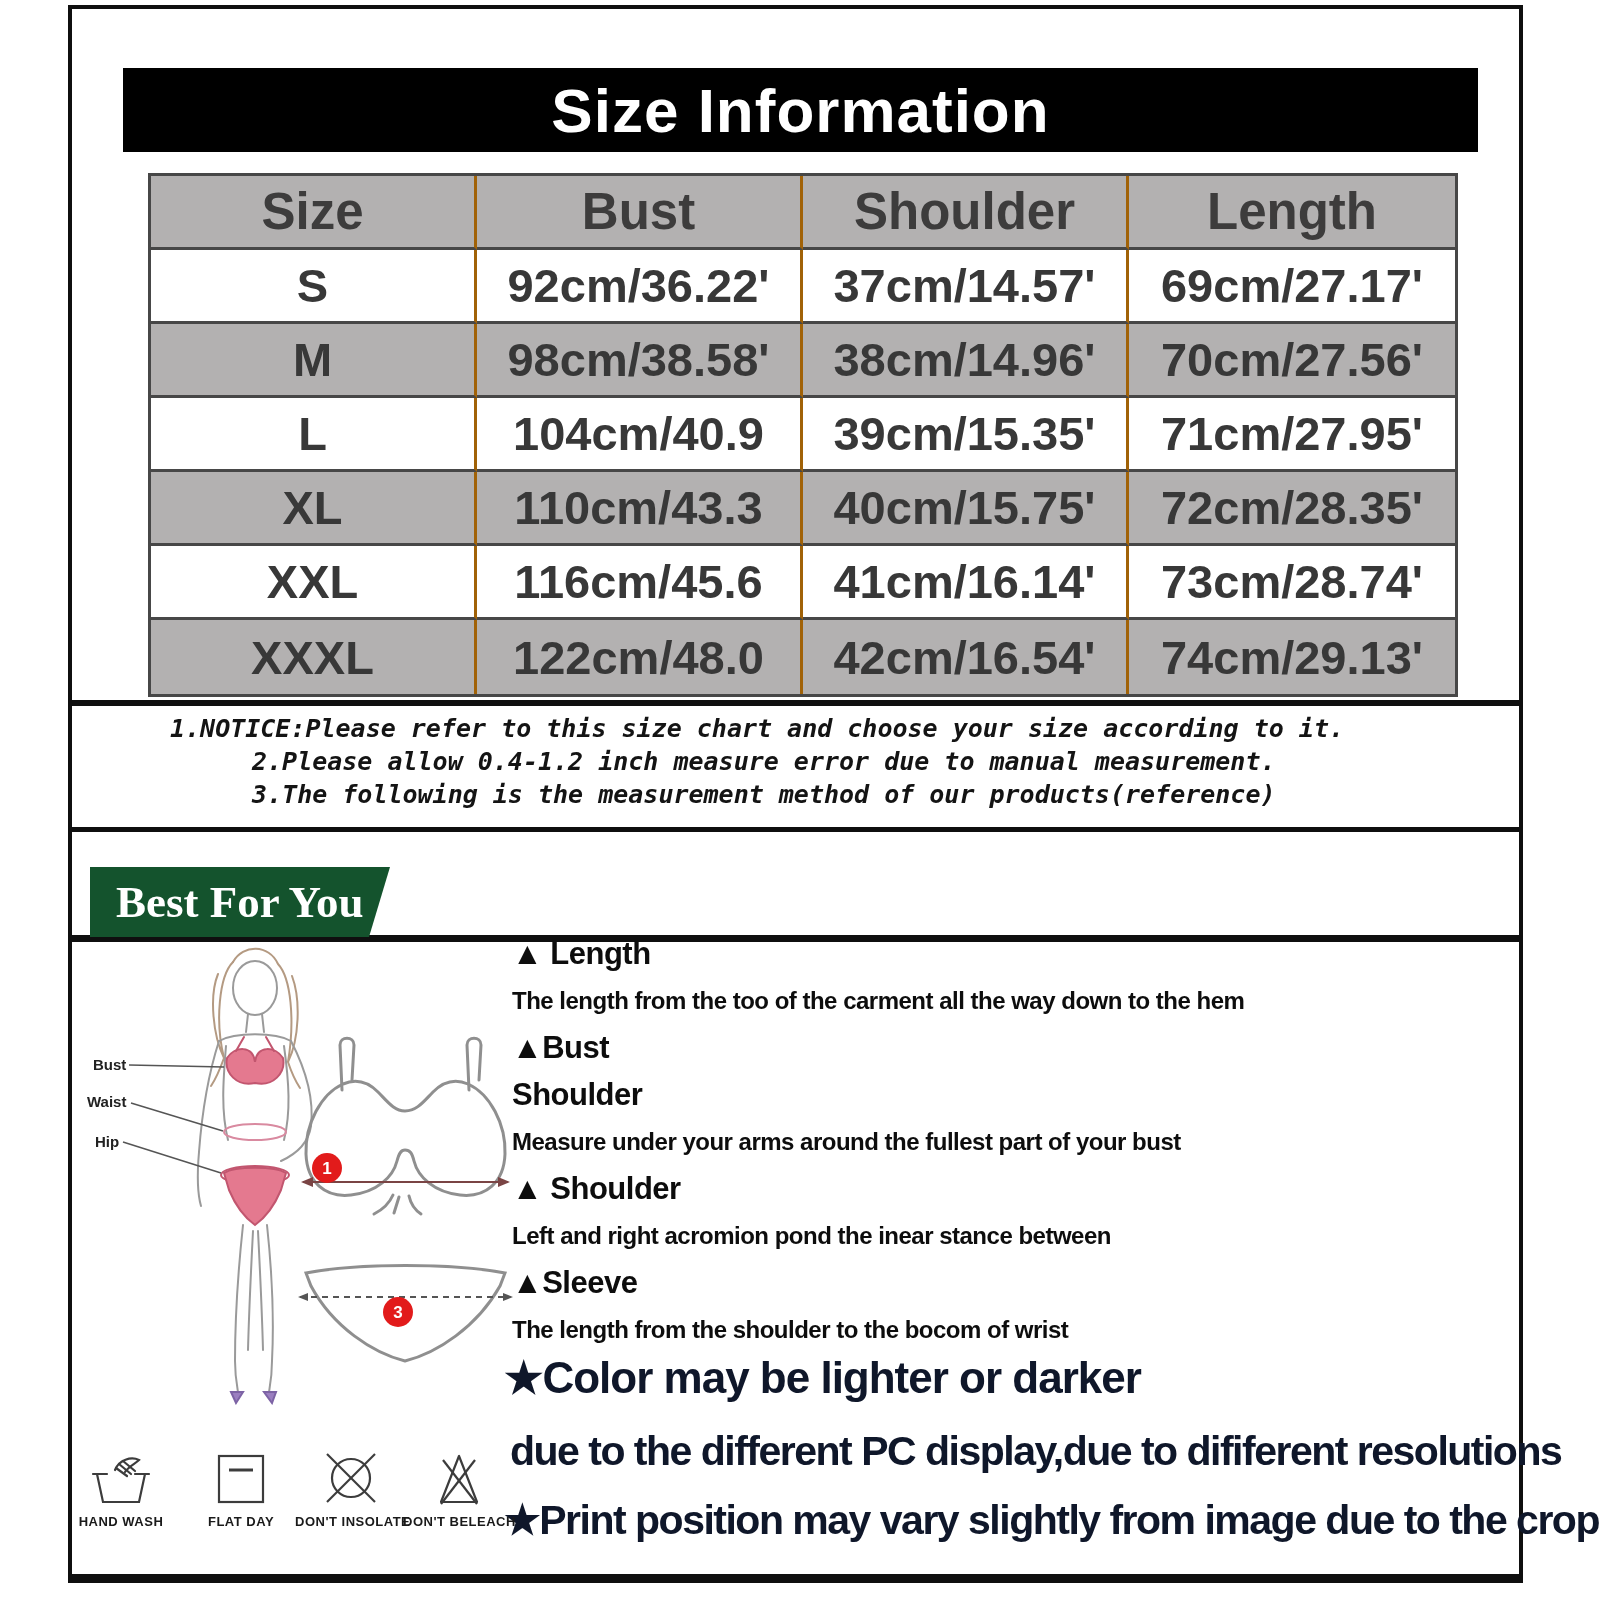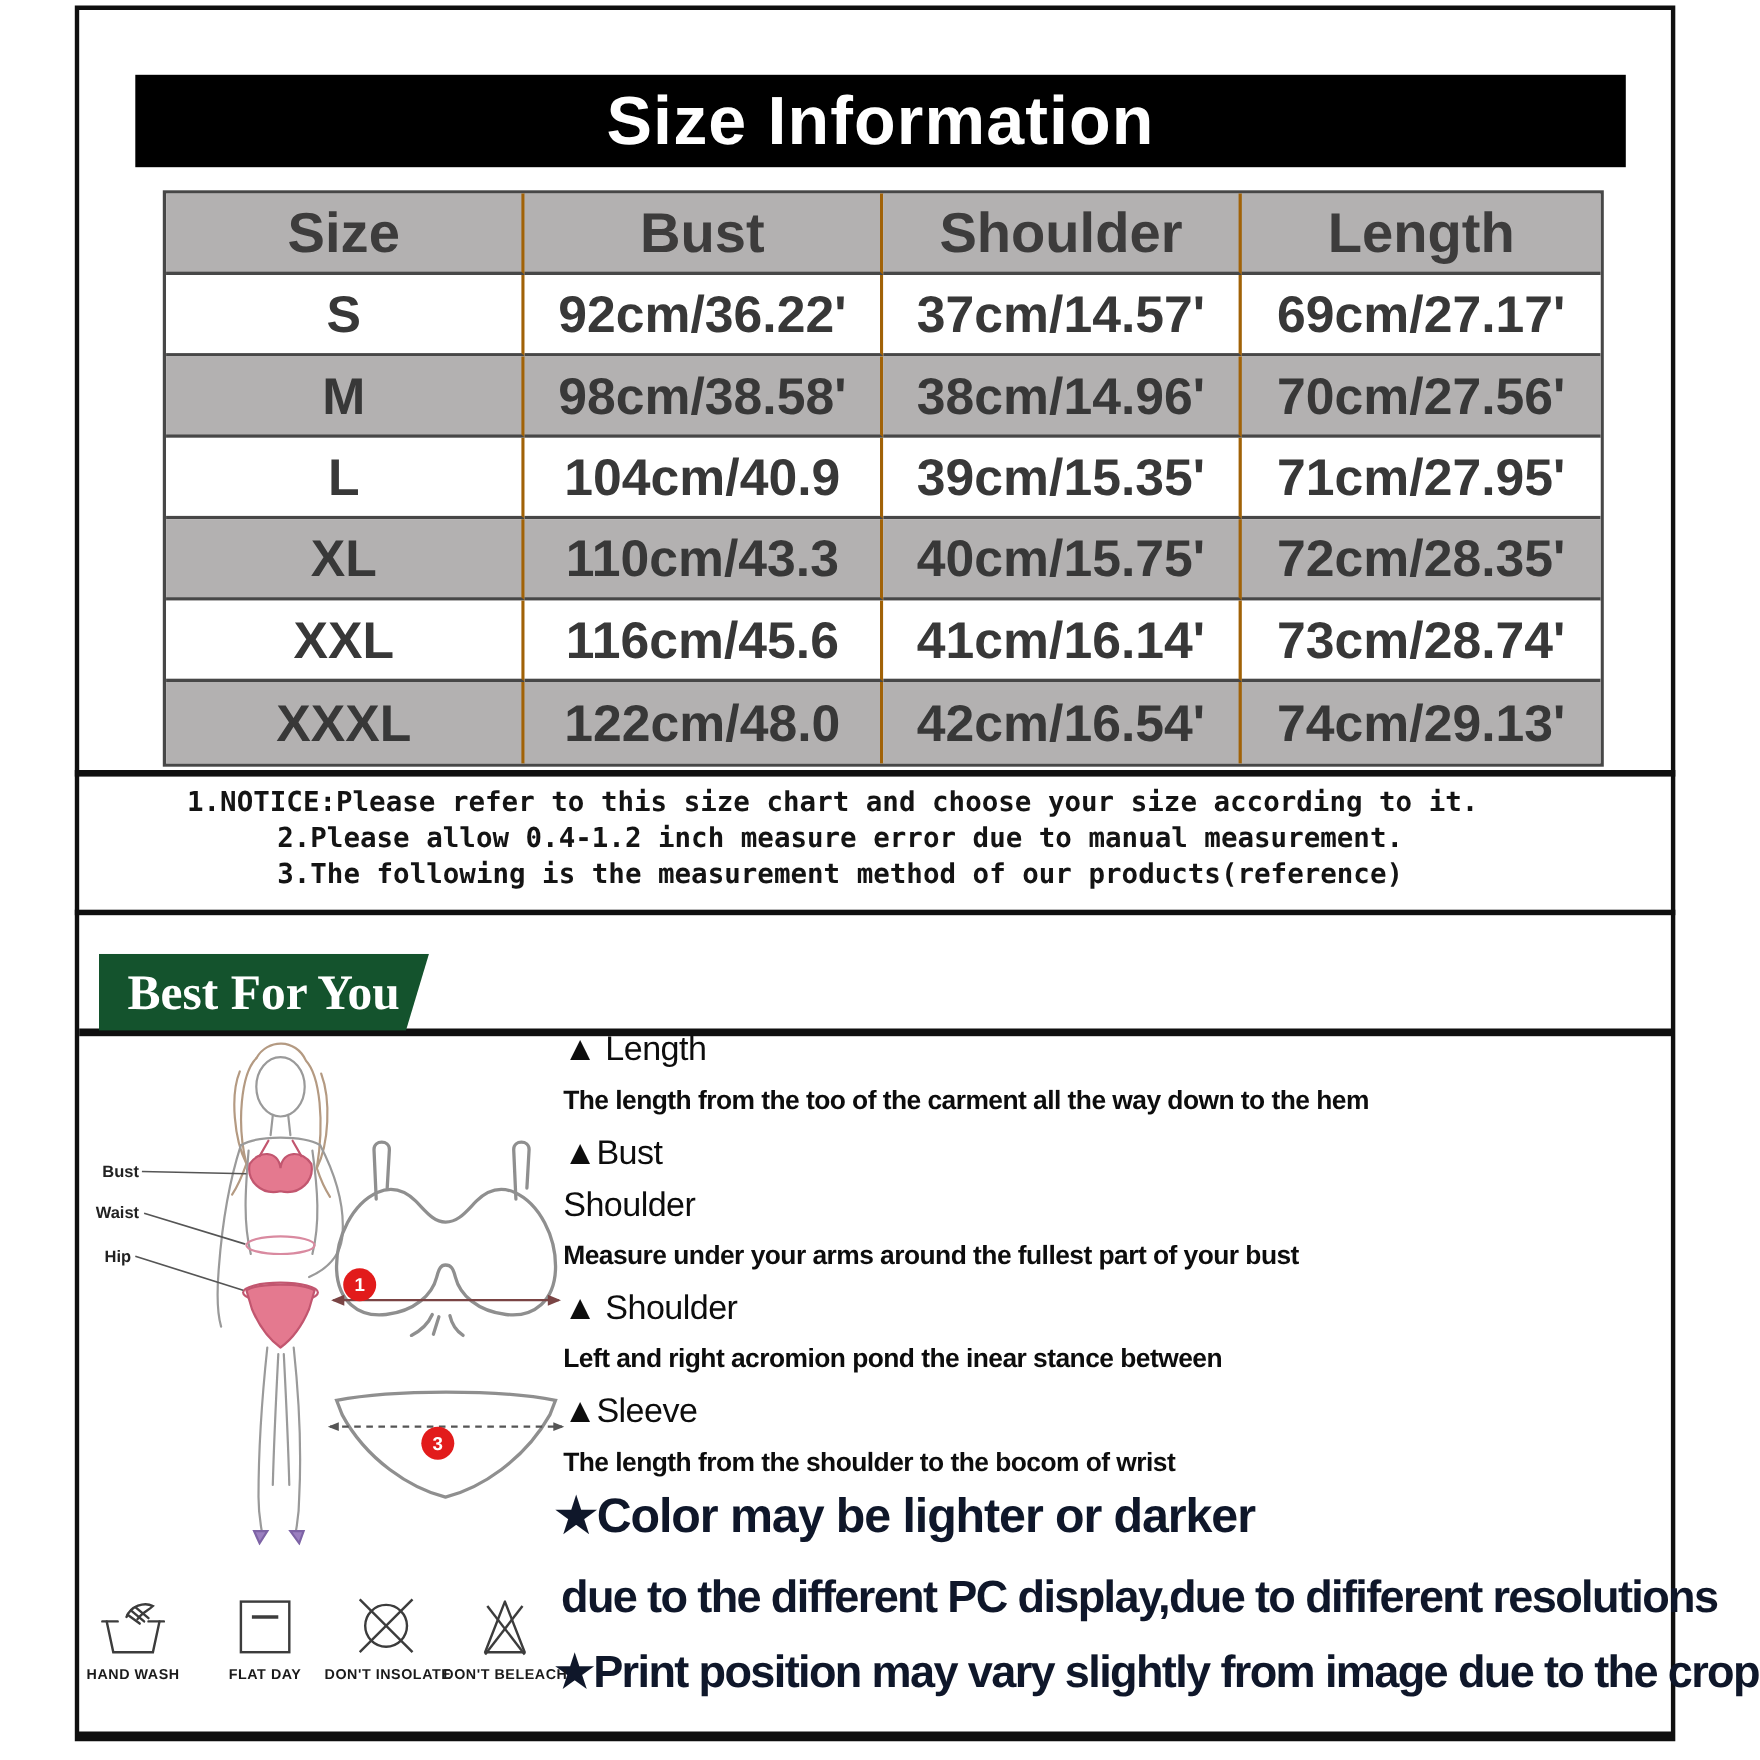--- a/index.html
+++ b/index.html
@@ -25,33 +25,33 @@
         border-right:3px solid #a16207;border-bottom:3px solid #474747;box-sizing:border-box;}
   .cell.last{border-right:none;}
   .cell.bot{border-bottom:none;}
   .cell.hdr{font-size:51px;color:#3d3c3c;}
   .g{background:#b3b1b1;}
   .w{background:#ffffff;}
 
   
   .notice{position:absolute;left:170px;top:712px;
         font-family:"DejaVu Sans Mono", monospace;font-weight:bold;font-size:25px;
-        color:#141414;line-height:33px;white-space:nowrap;}
+        color:#141414;line-height:33px;white-space:nowrap;font-style:italic;}
   .notice .ind{margin-left:82px;}
 
   
   .bfy{position:absolute;left:90px;top:867px;width:300px;height:70px;background:#14532d;
         color:#fff;font-family:"Liberation Serif", serif;font-weight:bold;font-size:45px;
         display:flex;align-items:center;padding-left:26px;box-sizing:border-box;
         clip-path:polygon(0 0,100% 0,93% 100%,0 100%);}
 
   
   .guide{position:absolute;left:512px;top:930px;width:1010px;color:#0d0d0d;}
   .guide .line{height:47px;display:flex;align-items:center;white-space:nowrap;}
-  .gh{font-size:31px;font-weight:normal;letter-spacing:-0.5px;}
+  .gh{font-size:31px;font-weight:bold;letter-spacing:-0.5px;}
   .gd{font-size:24px;font-weight:bold;letter-spacing:-0.5px;}
 
   
   .disc{position:absolute;font-weight:bold;color:#0f172a;white-space:nowrap;}
   .disc1{left:504px;top:1352px;font-size:44px;letter-spacing:-1px;}
   .disc2{left:510px;top:1428px;font-size:41px;letter-spacing:-1.5px;}
   .disc3{left:504px;top:1496px;font-size:41px;letter-spacing:-1.5px;}
 
   
   .care{position:absolute;top:1448px;width:112px;text-align:center;}

